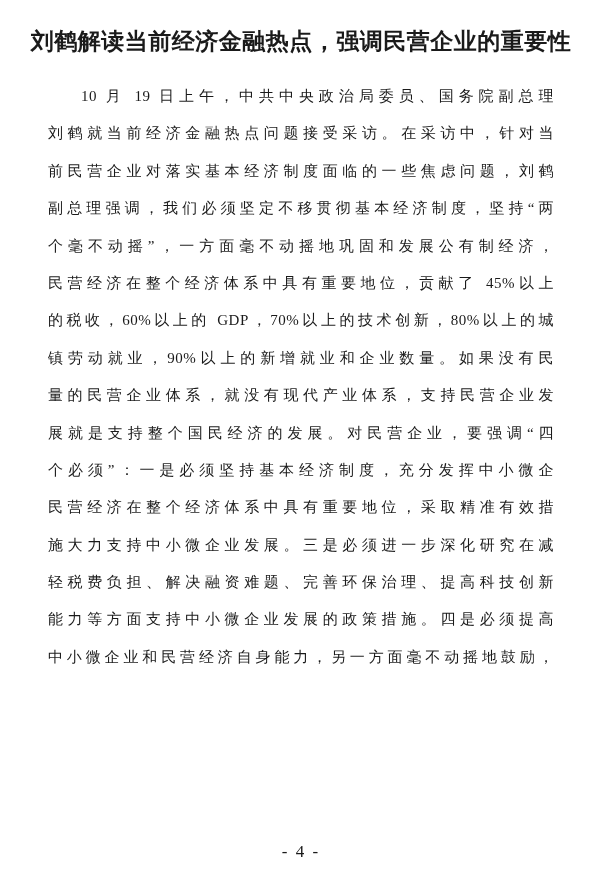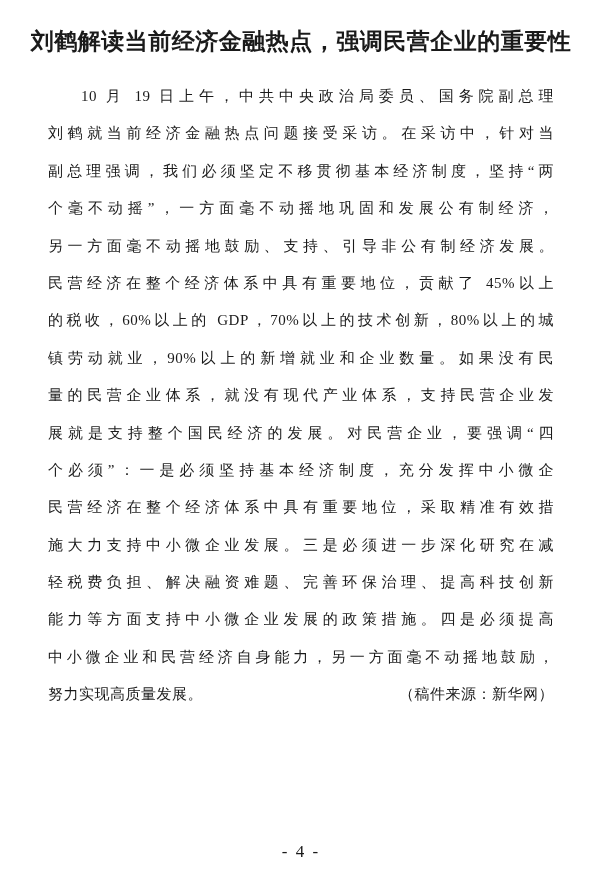--- a/index.html
+++ b/index.html
@@ -63,36 +63,32 @@
 </head>
 <body>
 
 <div class="page">
 
   <div class="doc-title">刘鹤解读当前经济金融热点，强调民营企业的重要性</div>
 
   <div class="doc-body">
     <div class="text-line first-line">10 月 19 日上午，中共中央政治局委员、国务院副总理</div>
     <div class="text-line">刘鹤就当前经济金融热点问题接受采访。在采访中，针对当</div>
+    <div class="text-line">前民营企业对落实基本经济制度面临的一些焦虑问题，刘鹤</div>
     <div class="text-line">副总理强调，我们必须坚定不移贯彻基本经济制度，坚持“两</div>
     <div class="text-line">个毫不动摇”，一方面毫不动摇地巩固和发展公有制经济，</div>
-    <div class="text-line">另一方面毫不动摇地鼓励、支持、引导非公有制经济发展。</div>
     <div class="text-line">民营经济在整个经济体系中具有重要地位，贡献了 45%以上</div>
     <div class="text-line">的税收，60%以上的 GDP，70%以上的技术创新，80%以上的城</div>
     <div class="text-line">镇劳动就业，90%以上的新增就业和企业数量。如果没有民</div>
     <div class="text-line">量的民营企业体系，就没有现代产业体系，支持民营企业发</div>
     <div class="text-line">展就是支持整个国民经济的发展。对民营企业，要强调“四</div>
     <div class="text-line">个必须”：一是必须坚持基本经济制度，充分发挥中小微企</div>
     <div class="text-line">民营经济在整个经济体系中具有重要地位，采取精准有效措</div>
     <div class="text-line">施大力支持中小微企业发展。三是必须进一步深化研究在减</div>
     <div class="text-line">轻税费负担、解决融资难题、完善环保治理、提高科技创新</div>
     <div class="text-line">能力等方面支持中小微企业发展的政策措施。四是必须提高</div>
     <div class="text-line">中小微企业和民营经济自身能力，另一方面毫不动摇地鼓励，</div>
 
-    <div class="closing-line">
-      <span>努力实现高质量发展。</span>
-      <span>（稿件来源：新华网）</span>
-    </div>
   </div>
 
   <div class="page-footer">- 4 -</div>
 
 </div>
 
 </body></html>

